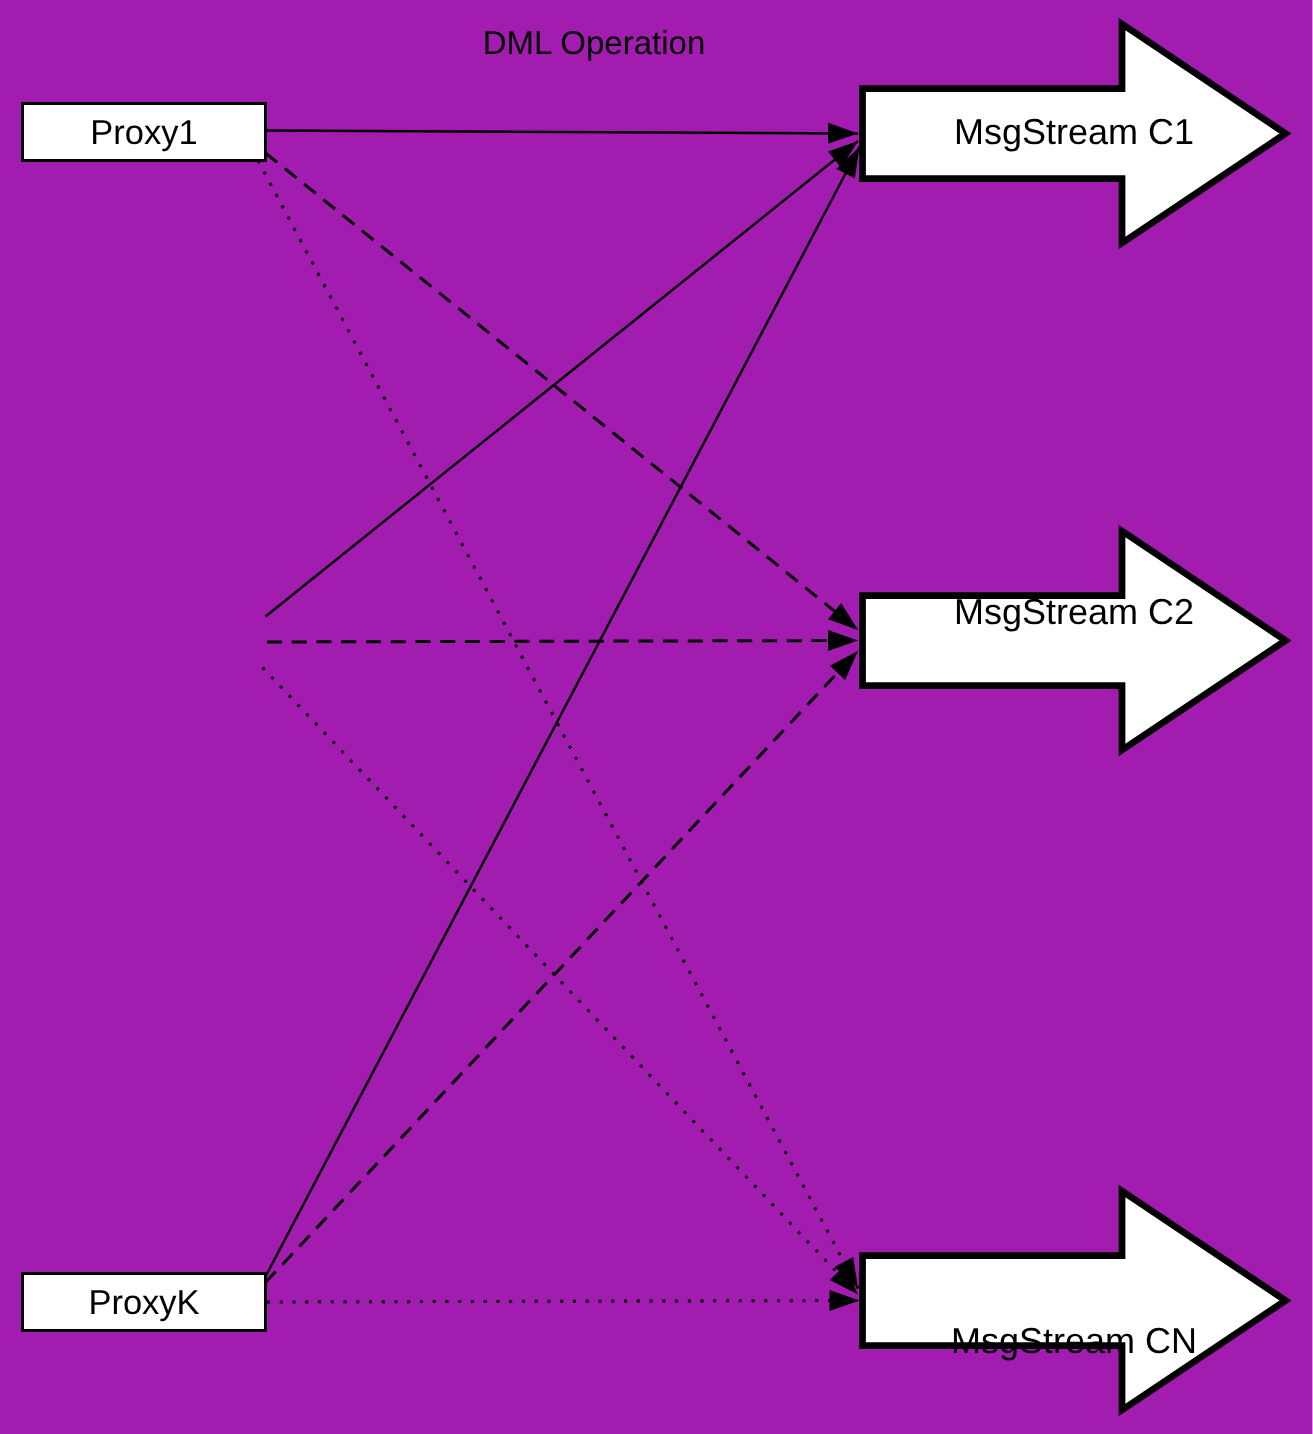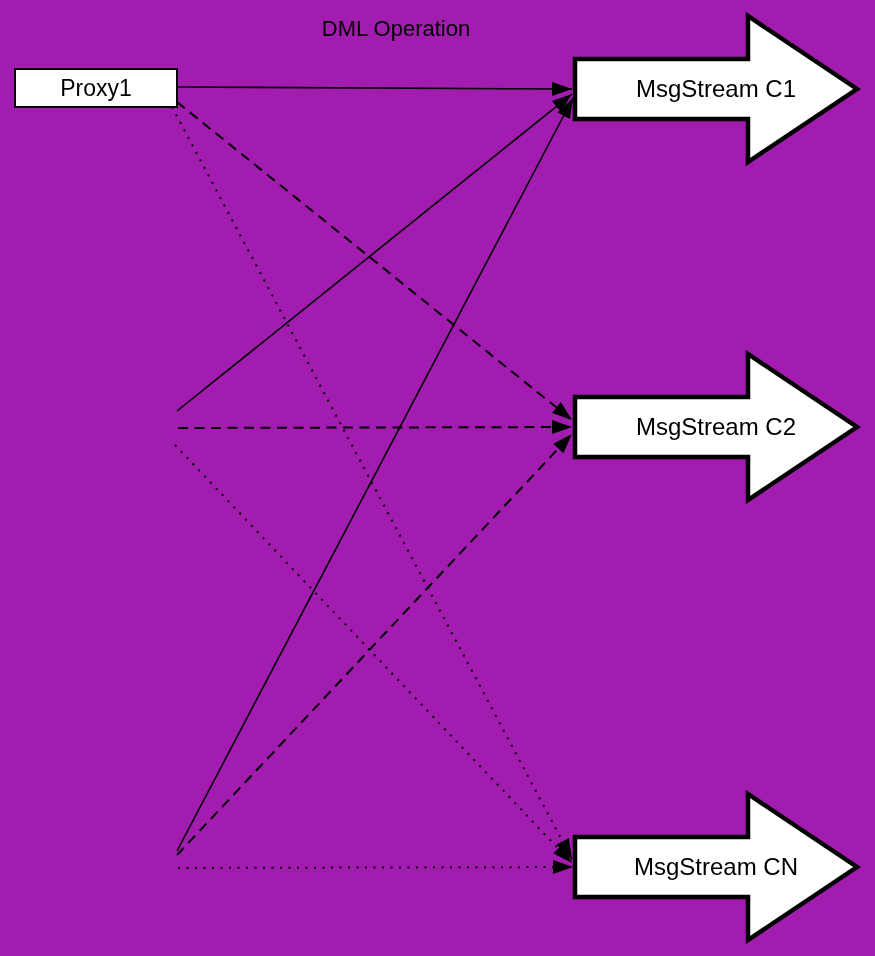--- a/index.html
+++ b/index.html
@@ -92,24 +92,27 @@
     <polygon class="block-arrow" points="575,837 748,837 748,794 857,867 748,940 748,897 575,897"></polygon>
   </svg>
 
   <div class="dml-label">
     <div>DML Operation</div>
   </div>
 
   <div class="proxy-box" style="top:68px">
     <span>Proxy1</span>
   </div>
+  <div class="proxy-box" style="top:848px">
+    <span>ProxyK</span>
+  </div>
 
   <div class="stream-label" style="top:72px">
     <span>MsgStream C1</span>
   </div>
-  <div class="stream-label" style="top:410px">
+  <div class="stream-label" style="top:392px">
     <span>MsgStream C2</span>
   </div>
-  <div class="stream-label" style="top:850px">
+  <div class="stream-label" style="top:878px">
     <span>MsgStream CN</span>
   </div>
 
 </div>
 
 </body></html>

